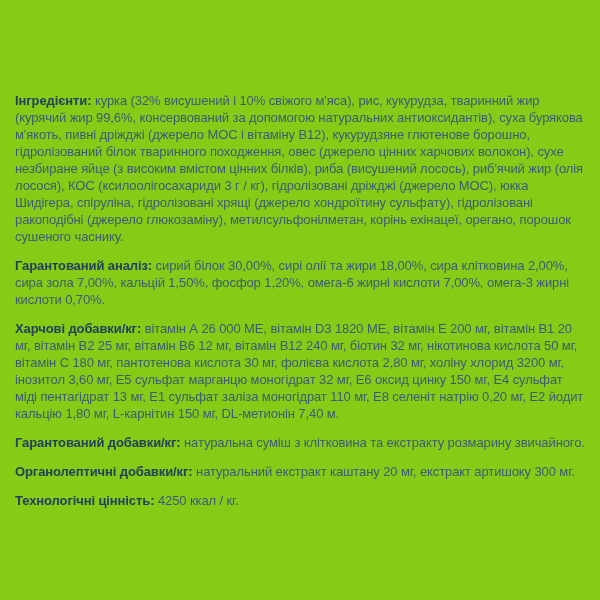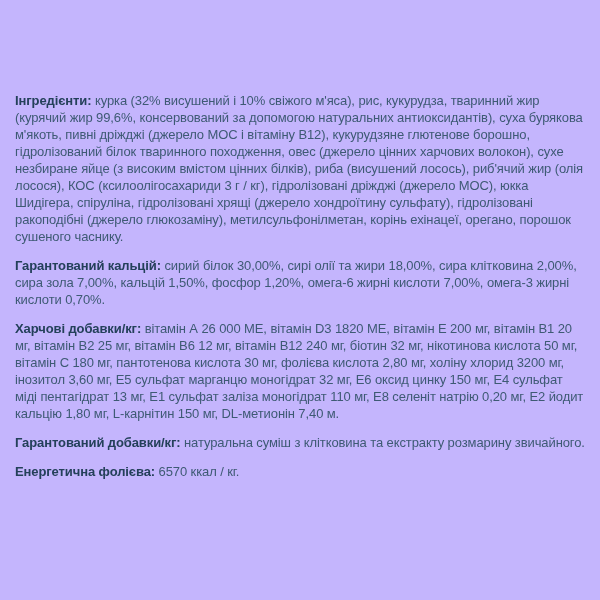--- a/index.html
+++ b/index.html
@@ -11,21 +11,21 @@
     width: 600px;
     height: 600px;
     overflow: hidden;
     font-family: "Liberation Sans", "DejaVu Sans", sans-serif;
   }
   .doc {
     box-sizing: border-box;
     width: 600px;
     height: 600px;
     padding: 92px 14px 4px 15px;
-    background: #c4b5fd;
+    background: #84cc16;
   }
   .doc p.section {
     margin: 0 0 12px 0;
     font-size: 13px;
     line-height: 17px;
     color: #3e5a74;
     letter-spacing: -0.1px;
     text-align: left;
   }
   .doc p.section b {
@@ -33,22 +33,23 @@
     color: #24405a;
   }
 </style>
 </head>
 <body>
 
 <div class="doc">
 
   <p class="section"><b>Інгредієнти:</b> <span>курка (32% висушений і 10% свіжого м'яса), рис, кукурудза, тваринний жир (курячий жир 99,6%, консервований за допомогою натуральних антиоксидантів), суха бурякова м'якоть, пивні дріжджі (джерело МОС і вітаміну В12), кукурудзяне глютенове борошно, гідролізований білок тваринного походження, овес (джерело цінних харчових волокон), сухе незбиране яйце (з високим вмістом цінних білків), риба (висушений лосось), риб'ячий жир (олія лосося), КОС (ксилоолігосахариди 3 г / кг), гідролізовані дріжджі (джерело МОС), юкка Шидігера, спіруліна, гідролізовані хрящі (джерело хондроїтину сульфату), гідролізовані ракоподібні (джерело глюкозаміну), метилсульфонілметан, корінь ехінацеї, орегано, порошок сушеного часнику.</span></p>
 
-  <p class="section"><b>Гарантований кальцій:</b> <span>сирий білок 30,00%, сирі олії та жири 18,00%, сира клітковина 2,00%, сира зола 7,00%, кальцій 1,50%, фосфор 1,20%, омега-6 жирні кислоти 7,00%, омега-3 жирні кислоти 0,70%.</span></p>
+  <p class="section"><b>Гарантований аналіз:</b> <span>сирий білок 30,00%, сирі олії та жири 18,00%, сира клітковина 2,00%, сира зола 7,00%, кальцій 1,50%, фосфор 1,20%, омега-6 жирні кислоти 7,00%, омега-3 жирні кислоти 0,70%.</span></p>
 
   <p class="section"><b>Харчові добавки/кг:</b> <span>вітамін А 26 000 МЕ, вітамін D3 1820 МЕ, вітамін Е 200 мг, вітамін В1 20 мг, вітамін В2 25 мг, вітамін В6 12 мг, вітамін В12 240 мг, біотин 32 мг, нікотинова кислота 50 мг, вітамін С 180 мг, пантотенова кислота 30 мг, фолієва кислота 2,80 мг, холіну хлорид 3200 мг, інозитол 3,60 мг, Е5 сульфат марганцю моногідрат 32 мг, Е6 оксид цинку 150 мг, Е4 сульфат міді пентагідрат 13 мг, Е1 сульфат заліза моногідрат 110 мг, Е8 селеніт натрію 0,20 мг, Е2 йодит кальцію 1,80 мг, L-карнітин 150 мг, DL-метионін 7,40 м.</span></p>
 
   <p class="section"><b>Гарантований добавки/кг:</b> <span>натуральна суміш з клітковина та екстракту розмарину звичайного.</span></p>
 
+  <p class="section"><b>Органолептичні добавки/кг:</b> <span>натуральний екстракт каштану 20 мг, екстракт артишоку 300 мг.</span></p>
 
-  <p class="section"><b>Енергетична фолієва:</b> <span>6570 ккал / кг.</span></p>
+  <p class="section"><b>Технологічні цінність:</b> <span>4250 ккал / кг.</span></p>
 
 </div>
 
 </body></html>

